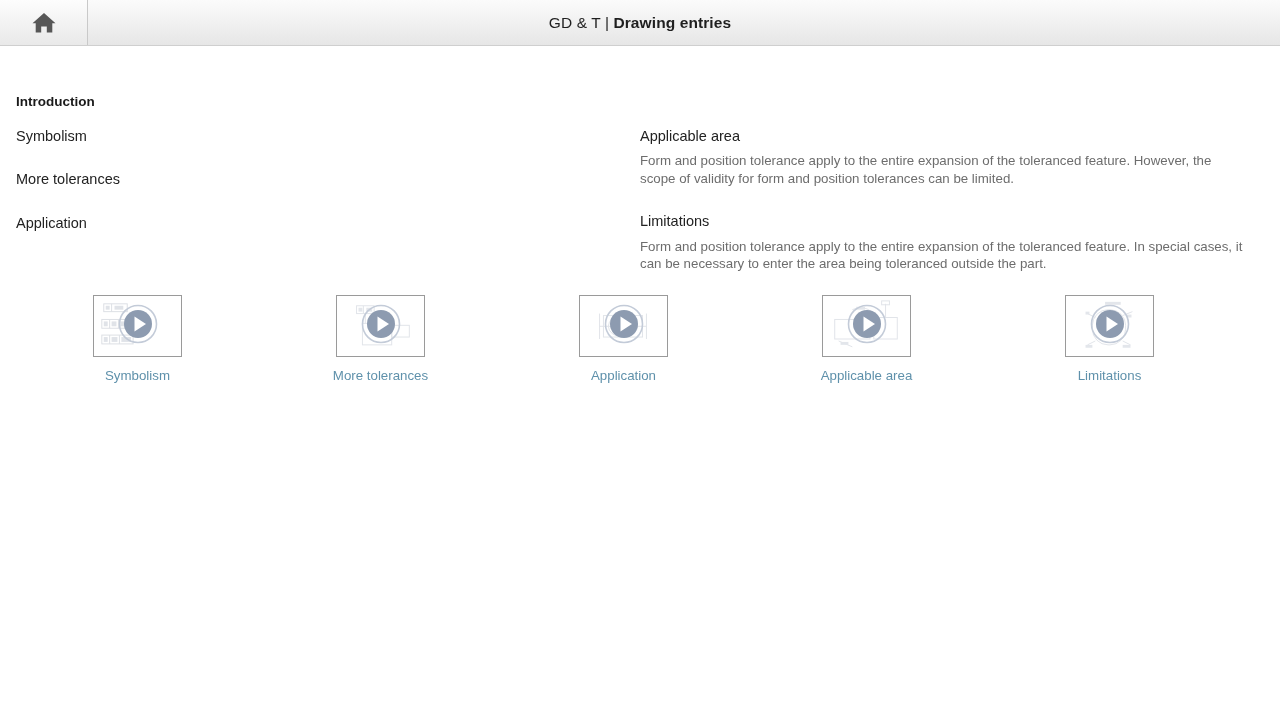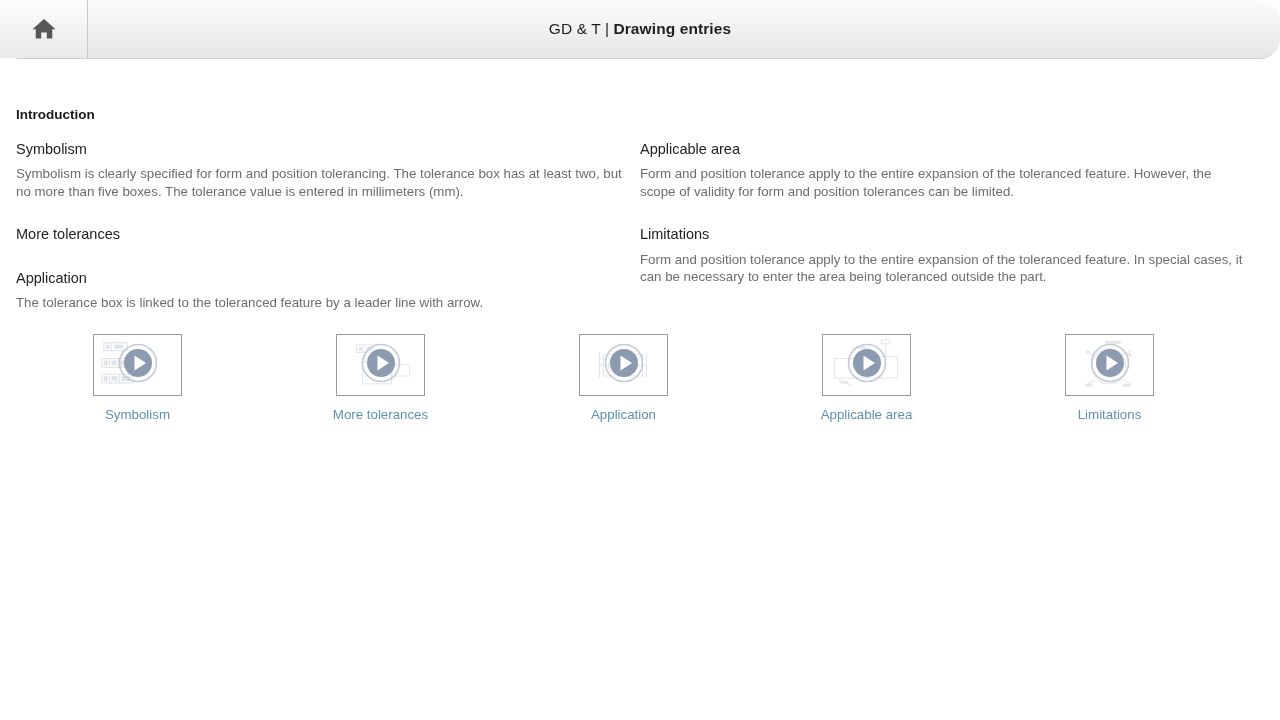--- a/index.html
+++ b/index.html
@@ -8,27 +8,26 @@
     width: 1280px;
     height: 720px;
     background: #ffffff;
     font-family: "Liberation Sans", sans-serif;
     overflow: hidden;
   }
 
   
   .header {
     position: relative;
-    height: 59px;
+    height: 46px;
     background: linear-gradient(to bottom, #fbfbfb 0%, #f2f2f2 45%, #e6e6e6 100%);
     border-bottom: 1px solid #cfcfcf;
     box-sizing: border-box;
     display: flex;
     align-items: stretch;
-    border-radius: 21px;
   }
   .home-btn {
     width: 88px;
     display: flex;
     align-items: center;
     justify-content: center;
     border-right: 1px solid #c9c9c9;
     box-sizing: border-box;
     background: linear-gradient(to bottom, #fdfdfd 0%, #f4f4f4 45%, #e9e9e9 100%);
     cursor: pointer;
@@ -185,30 +184,28 @@
 <div class="content">
 
   <h2 class="section-title">Introduction</h2>
 
   <div class="columns">
 
     <div class="col left">
 
       <div class="entry">
         <h3 class="entry-heading">Symbolism</h3>
-        <p class="entry-body">Symbolism is clearly specified for form and position tolerancing. The tolerance box has at least two, but no more than five boxes. The tolerance value is entered in millimeters (mm).</p>
       </div>
 
       <div class="entry">
         <h3 class="entry-heading">More tolerances</h3>
       </div>
 
       <div class="entry">
         <h3 class="entry-heading">Application</h3>
-        <p class="entry-body">The tolerance box is linked to the toleranced feature by a leader line with arrow.</p>
       </div>
 
     </div>
 
     <div class="col right">
 
       <div class="entry">
         <h3 class="entry-heading">Applicable area</h3>
         <p class="entry-body">Form and position tolerance apply to the entire expansion of the toleranced feature. However, the scope of validity for form and position tolerances can be limited.</p>
       </div>

